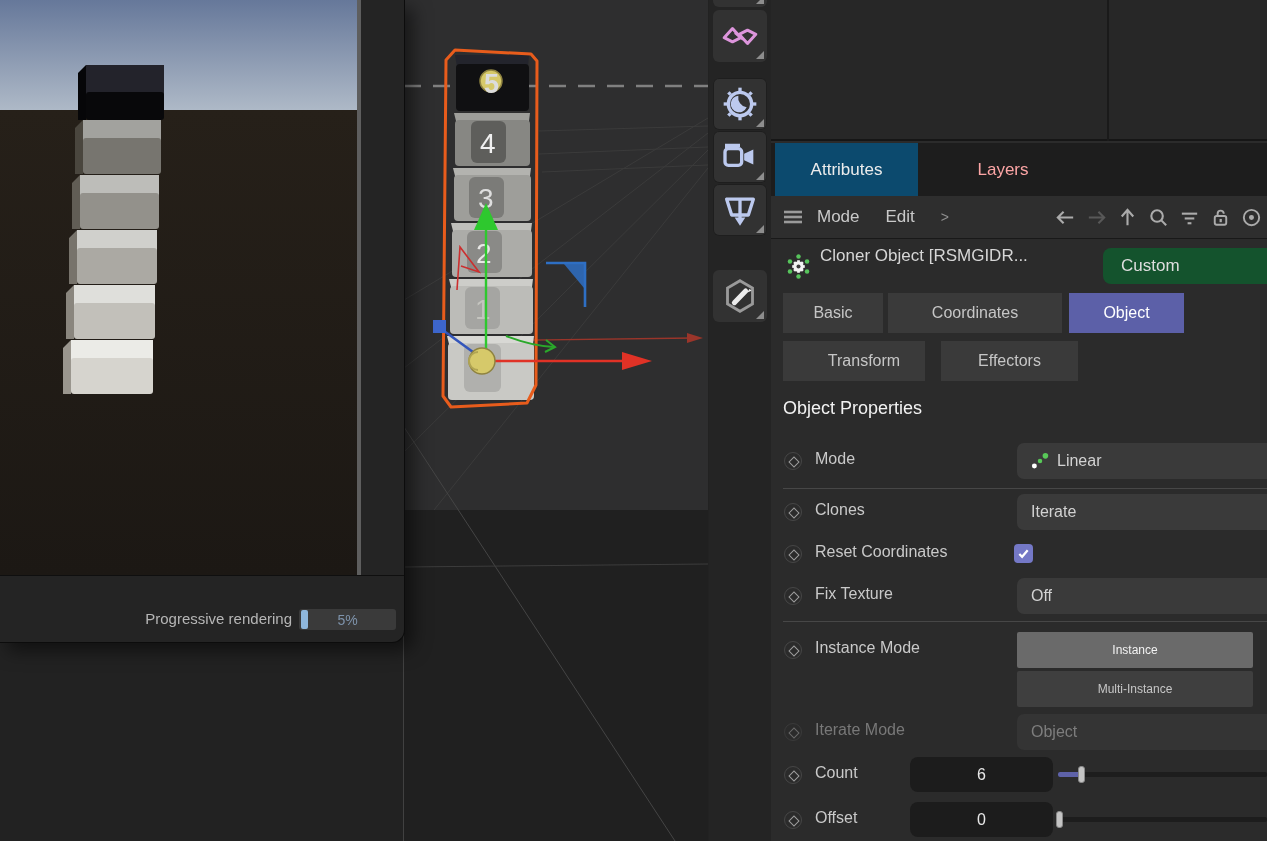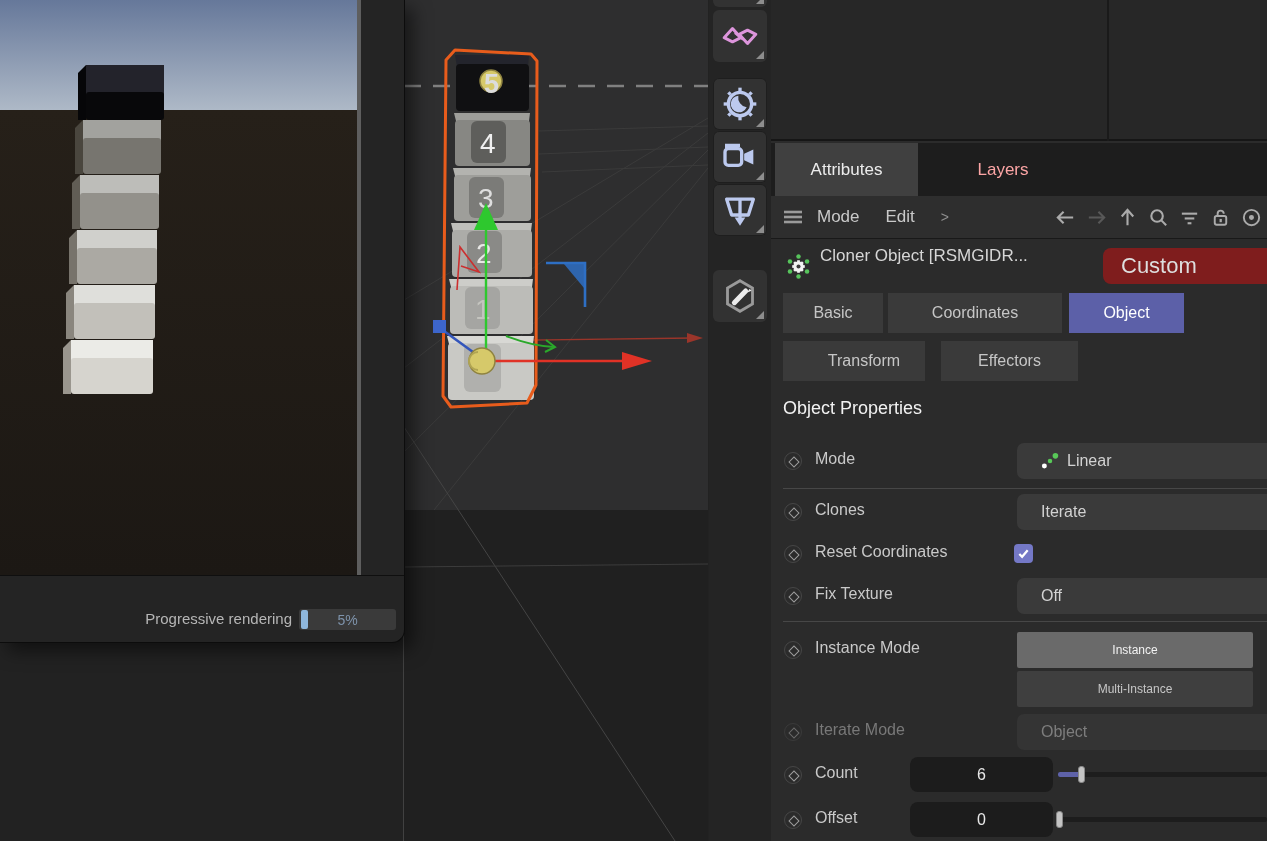--- a/index.html
+++ b/index.html
@@ -32,44 +32,44 @@
   .tool-btn .corner{position:absolute;right:3px;bottom:3px;width:0;height:0;
     border-left:8px solid transparent;border-bottom:8px solid #8d8d8d;}
   .tool-group{box-shadow:0 0 0 1px #1e1e1e inset;}
 
   
   .attributes-panel{position:absolute;left:771px;top:0;width:496px;height:841px;background:#2b2b2b;}
   .ap-top{position:absolute;left:0;top:0;width:100%;height:141px;background:#272727;border-bottom:2px solid #161616;}
   .ap-top-divider{position:absolute;left:336px;top:0;width:2px;height:141px;background:#1a1a1a;}
   .tab-strip{position:absolute;left:0;top:143px;width:100%;height:53px;background:#1d1d1d;}
   .tab{position:absolute;top:0;height:53px;display:flex;align-items:center;justify-content:center;font-size:17px;}
-  .tab.active{left:4px;width:143px;background:#404040;color:#ececec;}
+  .tab.active{left:4px;width:143px;background:#0c4a6e;color:#ececec;}
   .tab.inactive{left:147px;width:170px;color:#fca5a5;}
   .menu-row{position:absolute;left:0;top:196px;width:100%;height:43px;background:#2e2e2e;border-bottom:1px solid #191919;
     display:flex;align-items:center;color:#c9c9c9;font-size:17px;}
   .menu-item{margin-right:26px;}
   .menu-icons{position:absolute;right:4px;top:0;height:43px;display:flex;align-items:center;gap:8px;}
   .obj-header{position:absolute;left:0;top:240px;width:100%;height:52px;display:flex;align-items:center;}
   .obj-title{position:absolute;left:49px;top:6px;font-size:17px;color:#d6d6d6;white-space:nowrap;}
-  .preset-field{position:absolute;left:332px;top:8px;width:164px;height:36px;background:#7f1d1d;border-radius:8px 0 0 8px;
-    display:flex;align-items:center;padding-left:18px;font-size:22px;color:#dedede;}
+  .preset-field{position:absolute;left:332px;top:8px;width:164px;height:36px;background:#14532d;border-radius:8px 0 0 8px;
+    display:flex;align-items:center;padding-left:18px;font-size:17px;color:#dedede;}
   .sec-tab{position:absolute;height:40px;background:#3a3a3a;border-radius:0;display:flex;align-items:center;justify-content:center;
     font-size:16px;color:#c6c6c6;}
   .sec-tab.active{background:#5c60a8;color:#ffffff;}
   .section-title{position:absolute;left:12px;top:398px;font-size:18px;color:#f2f2f2;}
 
   .prop-row{position:absolute;left:0;width:100%;height:36px;}
   .keydot{position:absolute;left:13px;top:9px;width:18px;height:18px;border-radius:50%;border:1px solid #464646;}
   .keydot::after{content:"";position:absolute;left:4.5px;top:4.5px;width:6px;height:6px;border:1.5px solid #9d9d9d;transform:rotate(45deg);}
   .keydot.dim{border-color:#3a3a3a;}
   .keydot.dim::after{border-color:#6a6a6a;}
   .prop-label{position:absolute;left:44px;top:7px;font-size:16px;color:#c9c9c9;white-space:nowrap;}
   .prop-label.dim{color:#787878;}
   .field{position:absolute;left:246px;top:0;width:250px;height:36px;background:#3a3a3a;border-radius:7px 0 0 7px;
-    display:flex;align-items:center;padding-left:24px;font-size:16px;color:#d2d2d2;gap:8px;}
+    display:flex;align-items:center;padding-left:14px;font-size:16px;color:#d2d2d2;gap:8px;}
   .field.disabled{background:#343434;color:#7d7d7d;}
   .sep{position:absolute;left:12px;width:484px;height:1px;background:#474747;}
   .checkbox{position:absolute;left:243px;top:8px;width:19px;height:19px;background:#7478c6;border-radius:4px;
     display:flex;align-items:center;justify-content:center;}
   .seg-btn{position:absolute;left:246px;width:236px;height:36px;border-radius:2px;display:flex;align-items:center;justify-content:center;font-size:12px;}
   .seg-btn.selected{background:#6a6a6a;color:#f2f2f2;}
   .seg-btn.unselected{background:#3f3f3f;color:#c6c6c6;}
   .num-input{position:absolute;left:139px;top:0;width:143px;height:35px;background:#1c1c1c;border-radius:8px;
     display:flex;align-items:center;justify-content:center;font-size:16px;color:#e8e8e8;}
   .slider{position:absolute;left:287px;top:0;width:209px;height:35px;}

